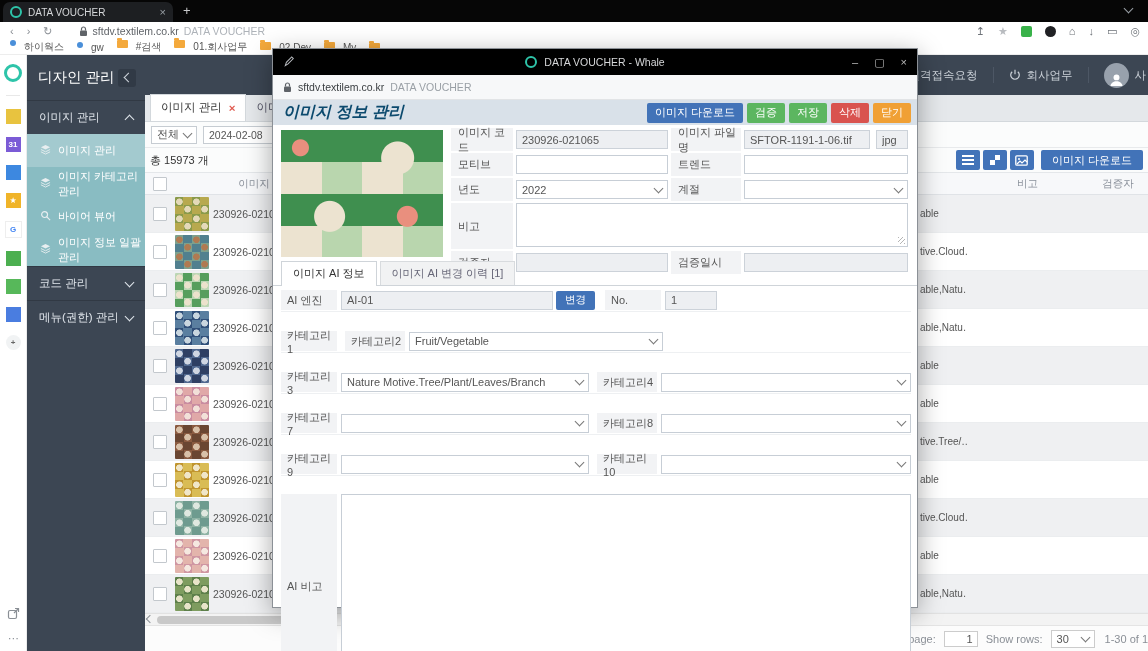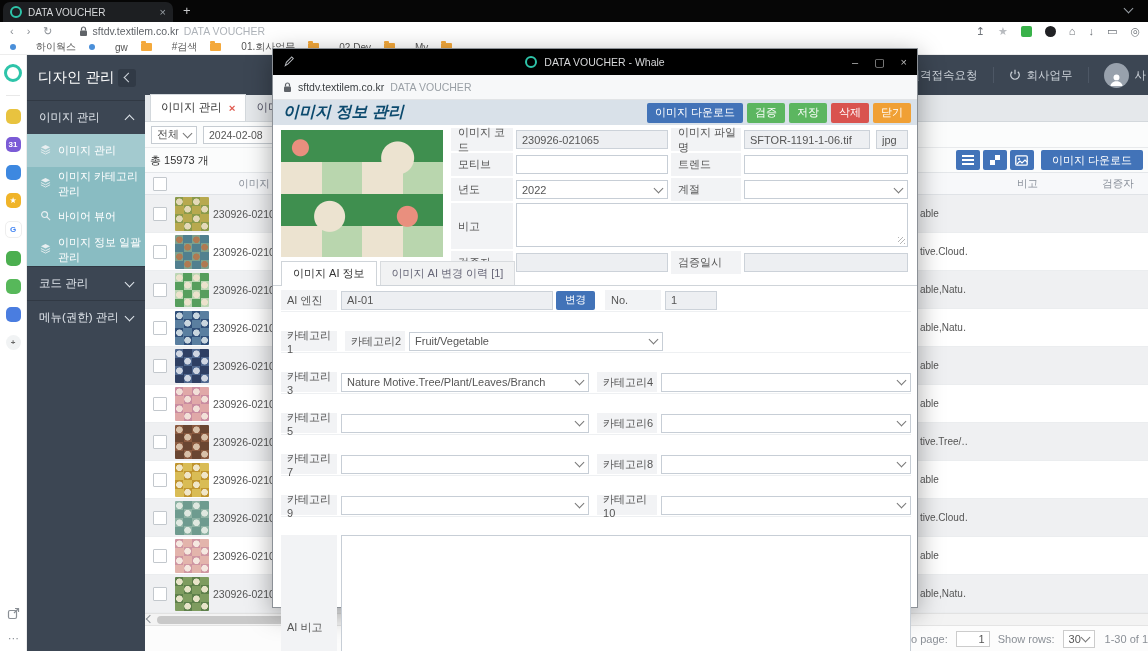--- a/index.html
+++ b/index.html
@@ -22,29 +22,29 @@
   #chromebar{position:absolute;left:0;top:22px;width:1148px;height:18px;background:#fff;display:flex;align-items:center;}
   #chromebar .nav{display:flex;gap:13px;color:#8a8f95;font-size:11px;margin-left:10px;}
   #chromebar .url{display:flex;align-items:center;gap:5px;margin-left:26px;font-size:10.5px;}
   #chromebar .url .host{color:#5f6368;}
   #chromebar .url .utitle{color:#aeb3b9;}
   #chromebar .ricons{margin-left:auto;display:flex;gap:13px;align-items:center;margin-right:8px;color:#6e7379;font-size:11px;}
   .extsq{width:11px;height:11px;background:#39b24a;border-radius:2px;display:inline-block;}
   .profdot{width:11px;height:11px;background:#202124;border-radius:50%;display:inline-block;}
   #bmbar{position:absolute;left:0;top:40px;width:1148px;height:15px;background:#fff;border-bottom:1px solid #ededed;
          display:flex;align-items:center;gap:13px;padding-left:10px;box-sizing:border-box;font-size:10px;color:#555;}
-  .bm-item{display:flex;align-items:center;gap:20px;white-space:nowrap;}
+  .bm-item{display:flex;gap:8px;white-space:nowrap;}
   .bm-dot{width:6px;height:6px;border-radius:50%;display:inline-block;}
   .fold{width:11px;height:8px;background:#f4a93c;border-radius:1px;position:relative;display:inline-block;}
   .fold::before{content:"";position:absolute;top:-2px;left:0;width:5px;height:2px;background:#f4a93c;border-radius:1px 1px 0 0;}
 
   
   #whalebar{position:absolute;left:0;top:55px;width:27px;height:596px;background:#fff;border-right:1px solid #ececec;
             display:flex;flex-direction:column;align-items:center;padding-top:9px;gap:13px;box-sizing:border-box;}
-  .ab-ic{width:15px;height:15px;border-radius:5px;display:flex;align-items:center;justify-content:center;
+  .ab-ic{width:15px;height:15px;border-radius:0;display:flex;align-items:center;justify-content:center;
          font-size:8px;font-weight:bold;color:#fff;flex:none;}
   .ab-sep{width:14px;height:1px;background:#e8e8e8;}
   #wb-bottom{position:absolute;left:0;bottom:6px;width:27px;display:flex;flex-direction:column;align-items:center;gap:12px;color:#8a8f95;}
 
   
   #sidebar{position:absolute;left:27px;top:55px;width:118px;height:596px;background:#3c4653;}
   .sb-title{display:flex;align-items:center;justify-content:space-between;padding:13px 9px 13px 11px;color:#fff;font-size:14.5px;}
   .sb-collapse{width:18px;height:18px;background:#313a46;border-radius:3px;display:flex;align-items:center;justify-content:center;color:#cfd5dc;}
   .sb-sec{height:33px;display:flex;align-items:center;justify-content:space-between;padding:0 12px;
           color:#e2e7ed;font-size:11.5px;border-top:1px solid rgba(0,0,0,.18);}
@@ -105,21 +105,21 @@
   .cell.c-sel{justify-content:center;}
   .thumb{width:34px;height:34px;border-radius:1px;}
   .codetx{font-size:10.5px;color:#555;padding-left:2px;}
   .fragtx{font-size:10px;color:#555;white-space:nowrap;overflow:hidden;padding-left:8px;width:55px;box-sizing:border-box;}
   .hscroll{position:absolute;left:0;top:518px;width:1003px;height:12px;background:#f3f3f3;border-top:1px solid #e2e2e2;box-sizing:border-box;}
   .harrow{position:absolute;left:2px;top:2px;color:#8a8f95;}
   .hthumb{position:absolute;left:12px;top:2px;width:145px;height:8px;background:#c9c9c9;border-radius:4px;}
   .pfooter{position:absolute;left:0;top:530px;width:1003px;height:26px;background:#fcfcfc;border-top:1px solid #e4e4e4;
            display:flex;align-items:center;justify-content:flex-end;gap:8px;color:#8a8f96;box-sizing:border-box;}
   .pginput{width:34px;height:16px;border:1px solid #ccc;text-align:right;font-size:11px;color:#555;font-family:inherit;padding:0 4px;box-sizing:border-box;}
-  .rsel{width:32px;height:18px;border:1px solid #ccc;background:#fff;display:flex;align-items:center;justify-content:space-between;padding:0 5px;color:#555;box-sizing:border-box;}
+  .rsel{width:44px;height:18px;border:1px solid #ccc;background:#fff;display:flex;align-items:center;justify-content:space-between;padding:0 5px;color:#555;box-sizing:border-box;}
   .range{white-space:nowrap;margin-left:2px;}
 
   
   #popup{position:absolute;left:272px;top:48px;width:646px;height:560px;background:#fff;z-index:20;
          border:1px solid #8b9096;box-sizing:border-box;box-shadow:0 6px 24px rgba(0,0,0,.35);}
   .wtitle{height:26px;background:#000;display:flex;align-items:center;position:relative;}
   .wt-center{position:absolute;left:0;right:0;display:flex;align-items:center;justify-content:center;gap:7px;color:#d5d6d8;font-size:10.5px;}
   .wt-pin{margin-left:10px;z-index:1;}
   .wt-ctrls{margin-left:auto;display:flex;gap:16px;margin-right:10px;color:#bbb;font-size:11px;z-index:1;}
   .waddr{height:24px;background:#f7f8f9;border-bottom:1px solid #e2e4e6;display:flex;align-items:center;gap:6px;padding-left:10px;font-size:10.5px;}
@@ -715,32 +715,20 @@
             <span>Nature Motive.Tree/Plant/Leaves/Branch</span>
             <span class="chv down" style="color: rgb(119, 119, 119);"></span>
           </span>
           <span class="ai-lbl" style="width: 60px; margin-left: 8px;">카테고리4</span>
           <span class="ai-fld sel ai-sel" style="width: 254px;">
             <span></span>
             <span class="chv down" style="color: rgb(119, 119, 119);"></span>
           </span>
         </div>
         <div class="ai-line">
-          <span class="ai-lbl">카테고리5</span>
-          <span class="ai-fld sel ai-sel">
-            <span></span>
-            <span class="chv down" style="color: rgb(119, 119, 119);"></span>
-          </span>
-          <span class="ai-lbl" style="width: 60px; margin-left: 8px;">카테고리6</span>
-          <span class="ai-fld sel ai-sel" style="width: 254px;">
-            <span></span>
-            <span class="chv down" style="color: rgb(119, 119, 119);"></span>
-          </span>
-        </div>
-        <div class="ai-line">
           <span class="ai-lbl">카테고리7</span>
           <span class="ai-fld sel ai-sel">
             <span></span>
             <span class="chv down" style="color: rgb(119, 119, 119);"></span>
           </span>
           <span class="ai-lbl" style="width: 60px; margin-left: 8px;">카테고리8</span>
           <span class="ai-fld sel ai-sel" style="width: 254px;">
             <span></span>
             <span class="chv down" style="color: rgb(119, 119, 119);"></span>
           </span>

